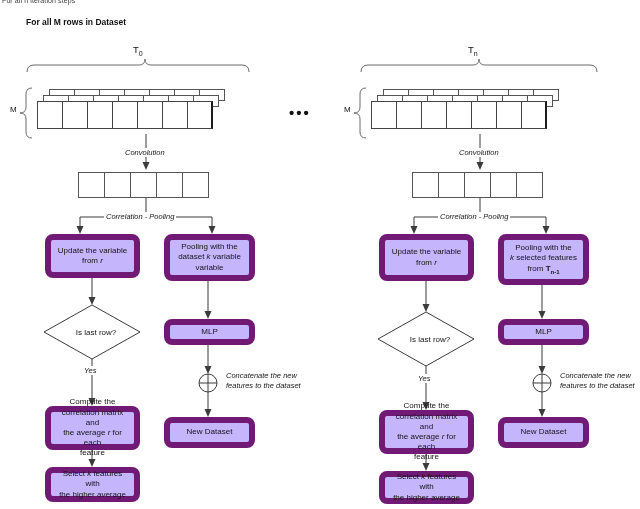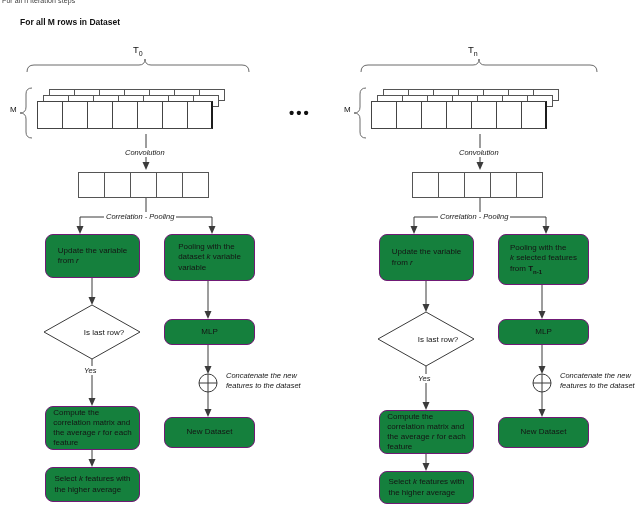--- a/index.html
+++ b/index.html
@@ -7,21 +7,21 @@
     width:640px;height:509px;position:relative;overflow:hidden;
     font-family:"Liberation Sans","DejaVu Sans",sans-serif;
     color:#1a1a1a;
   }
   .abs{position:absolute;}
   .hdr-top{
     left:2px;top:-3px;font-size:7px;color:#3a3a3a;letter-spacing:.1px;
     white-space:nowrap;
   }
   .hdr-sub{
-    left:20px;top:17px;font-size:8.5px;font-weight:bold;color:#111;
+    left:26px;top:17px;font-size:8.5px;font-weight:bold;color:#111;
     white-space:nowrap;
   }
   .tlabel{
     font-size:9.5px;color:#111;white-space:nowrap;
   }
   .tlabel sub{font-size:7px;}
   
   .stack{position:absolute;}
   .layer{position:absolute;display:flex;}
   .cell{
@@ -29,31 +29,31 @@
     margin-left:-1px;box-sizing:border-box;
   }
   .cell:first-child{margin-left:0;}
   .layer.front .cell{height:28px;border-color:#444;}
   .layer.front .cell:last-child{border-right:2px solid #1c1c1c;}
   
   .convrow{position:absolute;display:flex;}
   .convrow .cell{width:27px;height:26px;border:1px solid #555;}
   
   .pbox{
-    position:absolute;box-sizing:border-box;border:1px solid #701a75;
-    border-radius:8px;background:#15803d;
-    display:flex;align-items:center;justify-content:center;
+    position:absolute;box-sizing:border-box;border:6px solid #701a75;
+    border-radius:8px;background:#c4b5fd;
+    display:flex;align-items:center;justify-content:center;text-align:center;
     font-size:8px;line-height:1.28;padding:2px 4px;color:#141414;
   }
   .pbox i{font-style:italic;}
   .pbox sub{font-size:6px;}
   
   .diamond{position:absolute;}
   .diamond .txt{
-    position:absolute;left:12px;top:50%;width:100%;transform:translateY(-50%);
+    position:absolute;left:4px;top:50%;width:100%;transform:translateY(-50%);
     text-align:center;font-size:8px;color:#141414;
   }
   
   svg.lines{position:absolute;left:0;top:0;width:640px;height:509px;overflow:visible;}
   svg.lines line,svg.lines path,svg.lines polyline{stroke:#3b3b3b;stroke-width:1;fill:none;}
   svg.lines .brace{stroke:#6a6a6a;stroke-width:1;fill:none;}
   svg.lines .node{stroke:#3b3b3b;stroke-width:1;fill:#fff;}
   
   .flabel{
     position:absolute;font-size:7.5px;color:#171717;white-space:nowrap;

